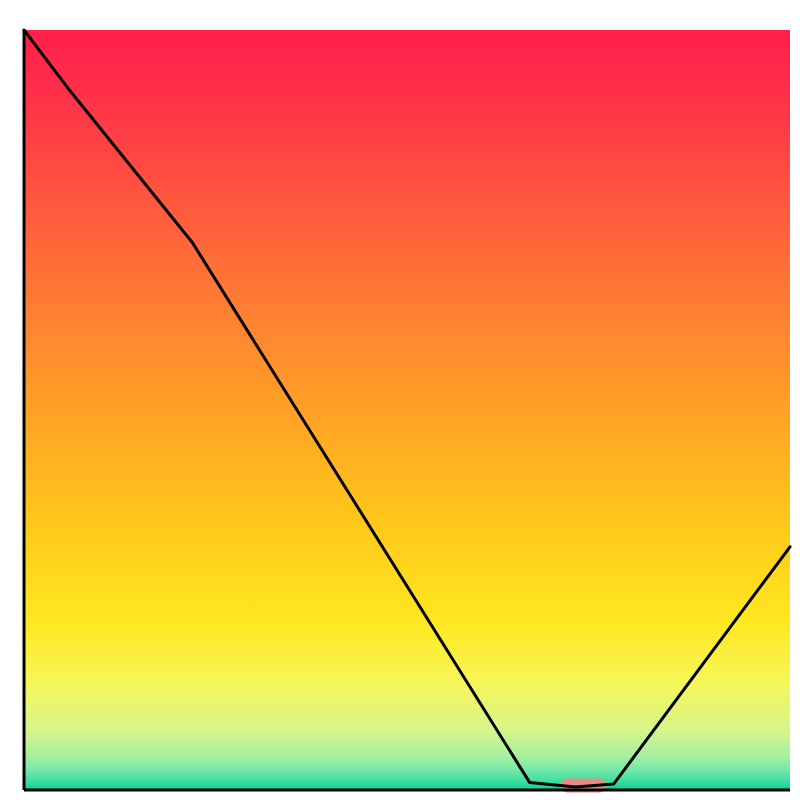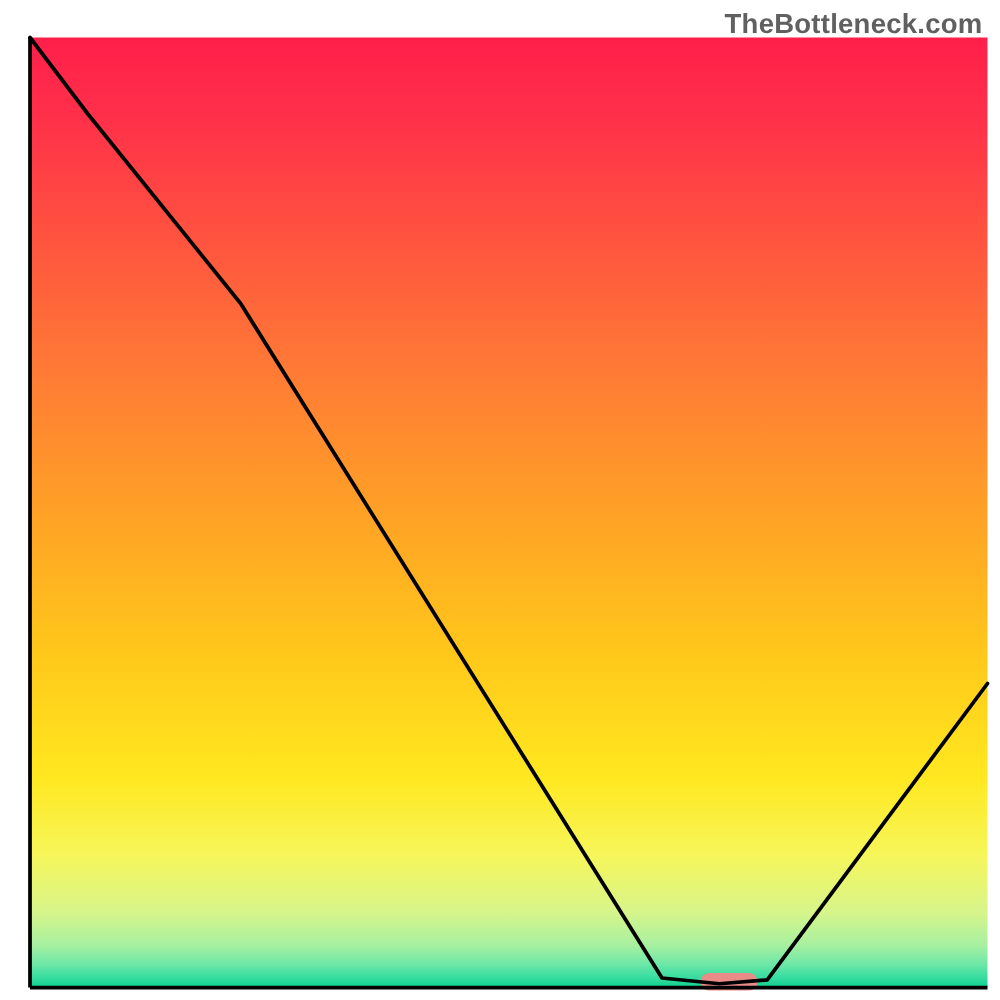--- a/index.html
+++ b/index.html
@@ -26,21 +26,20 @@
     letter-spacing: 0.2px;
     z-index: 10;
   }
   svg {
     display: block;
   }
 </style>
 </head>
 <body>
 <div id="container">
-  <div id="watermark">TheBottleneck.com</div>
   <svg id="chart-svg" width="800" height="800">
       <defs>
         <linearGradient id="bg-grad" x1="0" y1="0" x2="0" y2="1">
           <stop offset="0.00%" stop-color="#ff1f4a"></stop>
           <stop offset="8.00%" stop-color="#ff2f4a"></stop>
           <stop offset="20.00%" stop-color="#ff5040"></stop>
           <stop offset="35.00%" stop-color="#ff7a35"></stop>
           <stop offset="50.00%" stop-color="#ffa126"></stop>
           <stop offset="65.00%" stop-color="#ffc81a"></stop>
           <stop offset="78.00%" stop-color="#ffe820"></stop>

